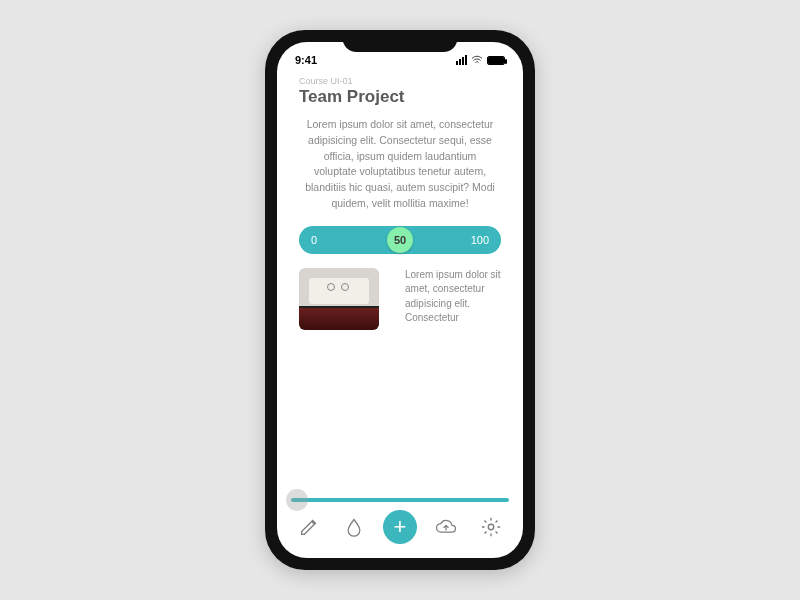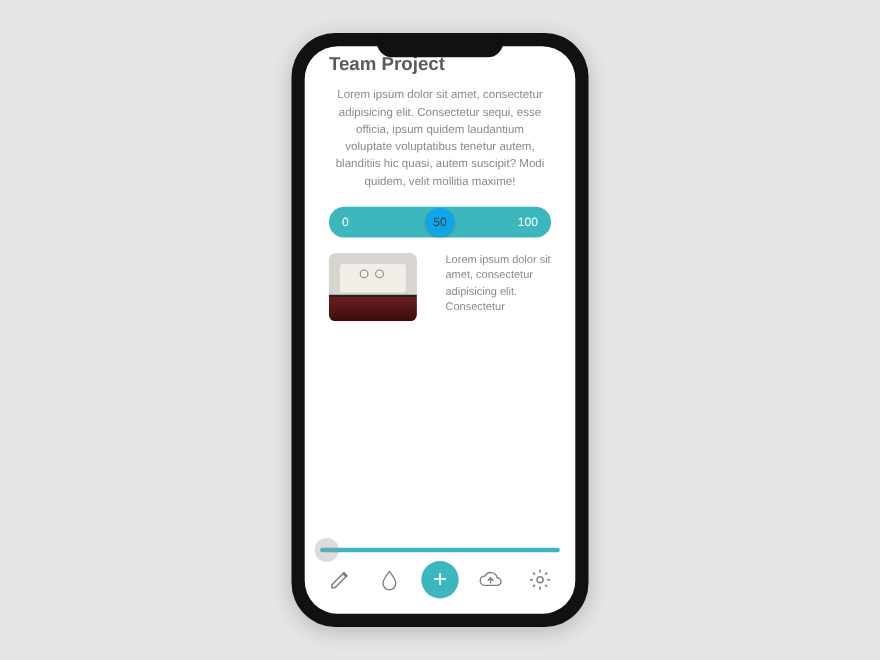--- a/index.html
+++ b/index.html
@@ -101,25 +101,25 @@
     font-size: 11px;
     position: relative;
   }
   .slider-thumb {
     position: absolute;
     left: 50%;
     top: 50%;
     transform: translate(-50%,-50%);
     width: 26px;
     height: 26px;
-    background: #0ea5e9;
+    background: #86efac;
     border-radius: 50%;
     color: #3b3b3b;
     font-size: 11px;
-    font-weight: 400;
+    font-weight: 700;
     display: flex;
     align-items: center;
     justify-content: center;
     box-shadow: 0 1px 3px rgba(0,0,0,0.2);
   }
   .card {
     display: flex;
     gap: 26px;
     margin-top: 14px;
   }
@@ -206,22 +206,40 @@
   }
   svg { stroke: currentColor; fill: none; stroke-width: 1.5; }
 </style>
 </head>
 <body>
 
 <div class="phone-frame">
   <div class="notch"></div>
   <div class="screen">
 
+    <div class="status-bar">
+      <span>9:41</span>
+      <div class="status-right">
+        <div class="signal-bars">
+            <span></span>
+            <span></span>
+            <span></span>
+            <span></span>
+          </div>
+        <svg width="12" height="10" viewBox="0 0 24 20">
+            <path d="M2 7 C8 1 16 1 22 7 M5 11 C9 7 15 7 19 11 M9 15 C11 13 13 13 15 15" stroke="#000"></path>
+          </svg>
+        <div class="battery">
+            <div class="battery-fill"></div>
+          </div>
+      </div>
+    </div>
 
     <div class="content">
+      <div class="course-label">Course UI-01</div>
       <div class="title">Team Project</div>
       <div class="desc">Lorem ipsum dolor sit amet, consectetur adipisicing elit. Consectetur sequi, esse officia, ipsum quidem laudantium voluptate voluptatibus tenetur autem, blanditiis hic quasi, autem suscipit? Modi quidem, velit mollitia maxime!</div>
 
       <div class="slider-track">
         <span>0</span>
         <span>100</span>
         <div class="slider-thumb">50</div>
       </div>
 
       <div class="card">

